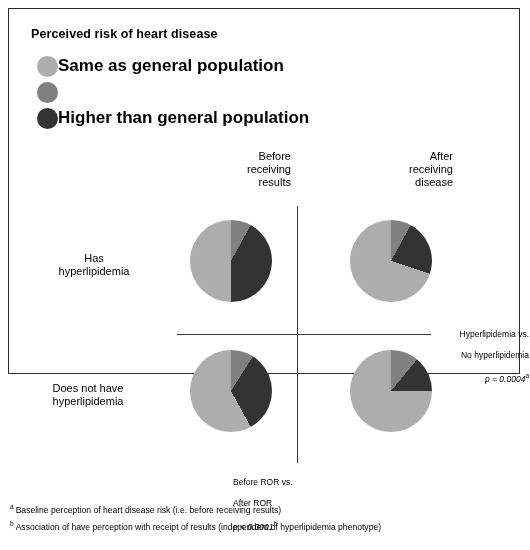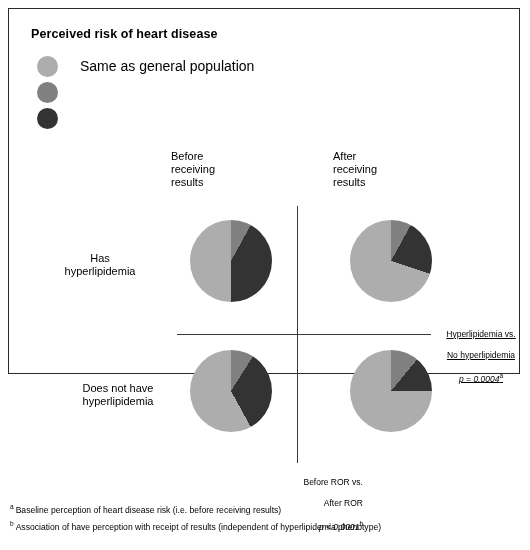--- a/index.html
+++ b/index.html
@@ -53,49 +53,48 @@
     align-items: center;
     height: 26px;
   }
   .swatch {
     width: 21px;
     height: 21px;
     border-radius: 50%;
     flex: 0 0 auto;
   }
   .legend-label {
-    margin-left: 22px;
-    font-size: 14px;
-    font-weight: normal;
+    font-size: 17px;
+    font-weight: bold;
     white-space: nowrap;
   }
 
   
   .col-head {
     position: absolute;
     width: 120px;
-    text-align: left;
+    text-align: right;
     font-size: 11px;
     line-height: 13px;
     white-space: pre-line;
   }
   #col-head-0 { left: 162px; top: 141px; }
   #col-head-1 { left: 324px; top: 141px; }
 
   
   .row-label {
     position: absolute;
     width: 130px;
     text-align: center;
     font-size: 11px;
     line-height: 13px;
     white-space: pre-line;
   }
-  #row-label-0 { left: 26px; top: 243px; }
-  #row-label-1 { left: 44px; top: 373px; }
+  #row-label-0 { left: 20px; top: 243px; }
+  #row-label-1 { left: 14px; top: 373px; }
 
   
   .divider-h {
     position: absolute;
     left: 168px;
     top: 325px;
     width: 254px;
     height: 0;
     border-top: 1px solid #3a3a3a;
   }
@@ -123,29 +122,28 @@
   
   .stat-note {
     position: absolute;
     font-size: 8.5px;
     line-height: 10.5px;
     white-space: pre-line;
   }
   #stat-note-right {
     left: 424px;
     top: 309px;
-    text-align: center;
+    text-align: right;
     width: 96px;
-    text-decoration: underline;
   }
   #stat-note-bottom {
     left: 224px;
     top: 457px;
     width: 130px;
-    text-align: right;
+    text-align: left;
   }
   .stat-note .pval { font-style: italic; }
   .stat-note .pval .sup,
   .footnote-marker {
     font-style: normal;
     font-size: 6.5px;
     vertical-align: super;
   }
 
   
@@ -181,30 +179,31 @@
         <span class="swatch" id="sw0" style="background: rgb(173, 173, 173);"></span>
         <span class="legend-label">Same as general population</span>
       </div>
 
       <div class="legend-row">
         <span class="swatch" id="sw1" style="background: rgb(128, 128, 128);"></span>
       </div>
 
       <div class="legend-row">
         <span class="swatch" id="sw2" style="background: rgb(51, 51, 51);"></span>
+        <span class="legend-label">Higher than general population</span>
       </div>
 
     </div>
 
     <div class="col-head" id="col-head-0">Before
 receiving
 results</div>
     <div class="col-head" id="col-head-1">After
 receiving
-results</div>
+disease</div>
 
     <div class="row-label" id="row-label-0">Has
 hyperlipidemia</div>
     <div class="row-label" id="row-label-1">Does not have
 hyperlipidemia</div>
 
     <div class="divider-h"></div>
     <div class="divider-v"></div>
 
     <div class="pie" id="pie-0" style="background: conic-gradient(rgb(128, 128, 128) 0deg, rgb(128, 128, 128) 28.8deg, rgb(51, 51, 51) 28.8deg, rgb(51, 51, 51) 180deg, rgb(173, 173, 173) 180deg, rgb(173, 173, 173) 360deg);"></div>

